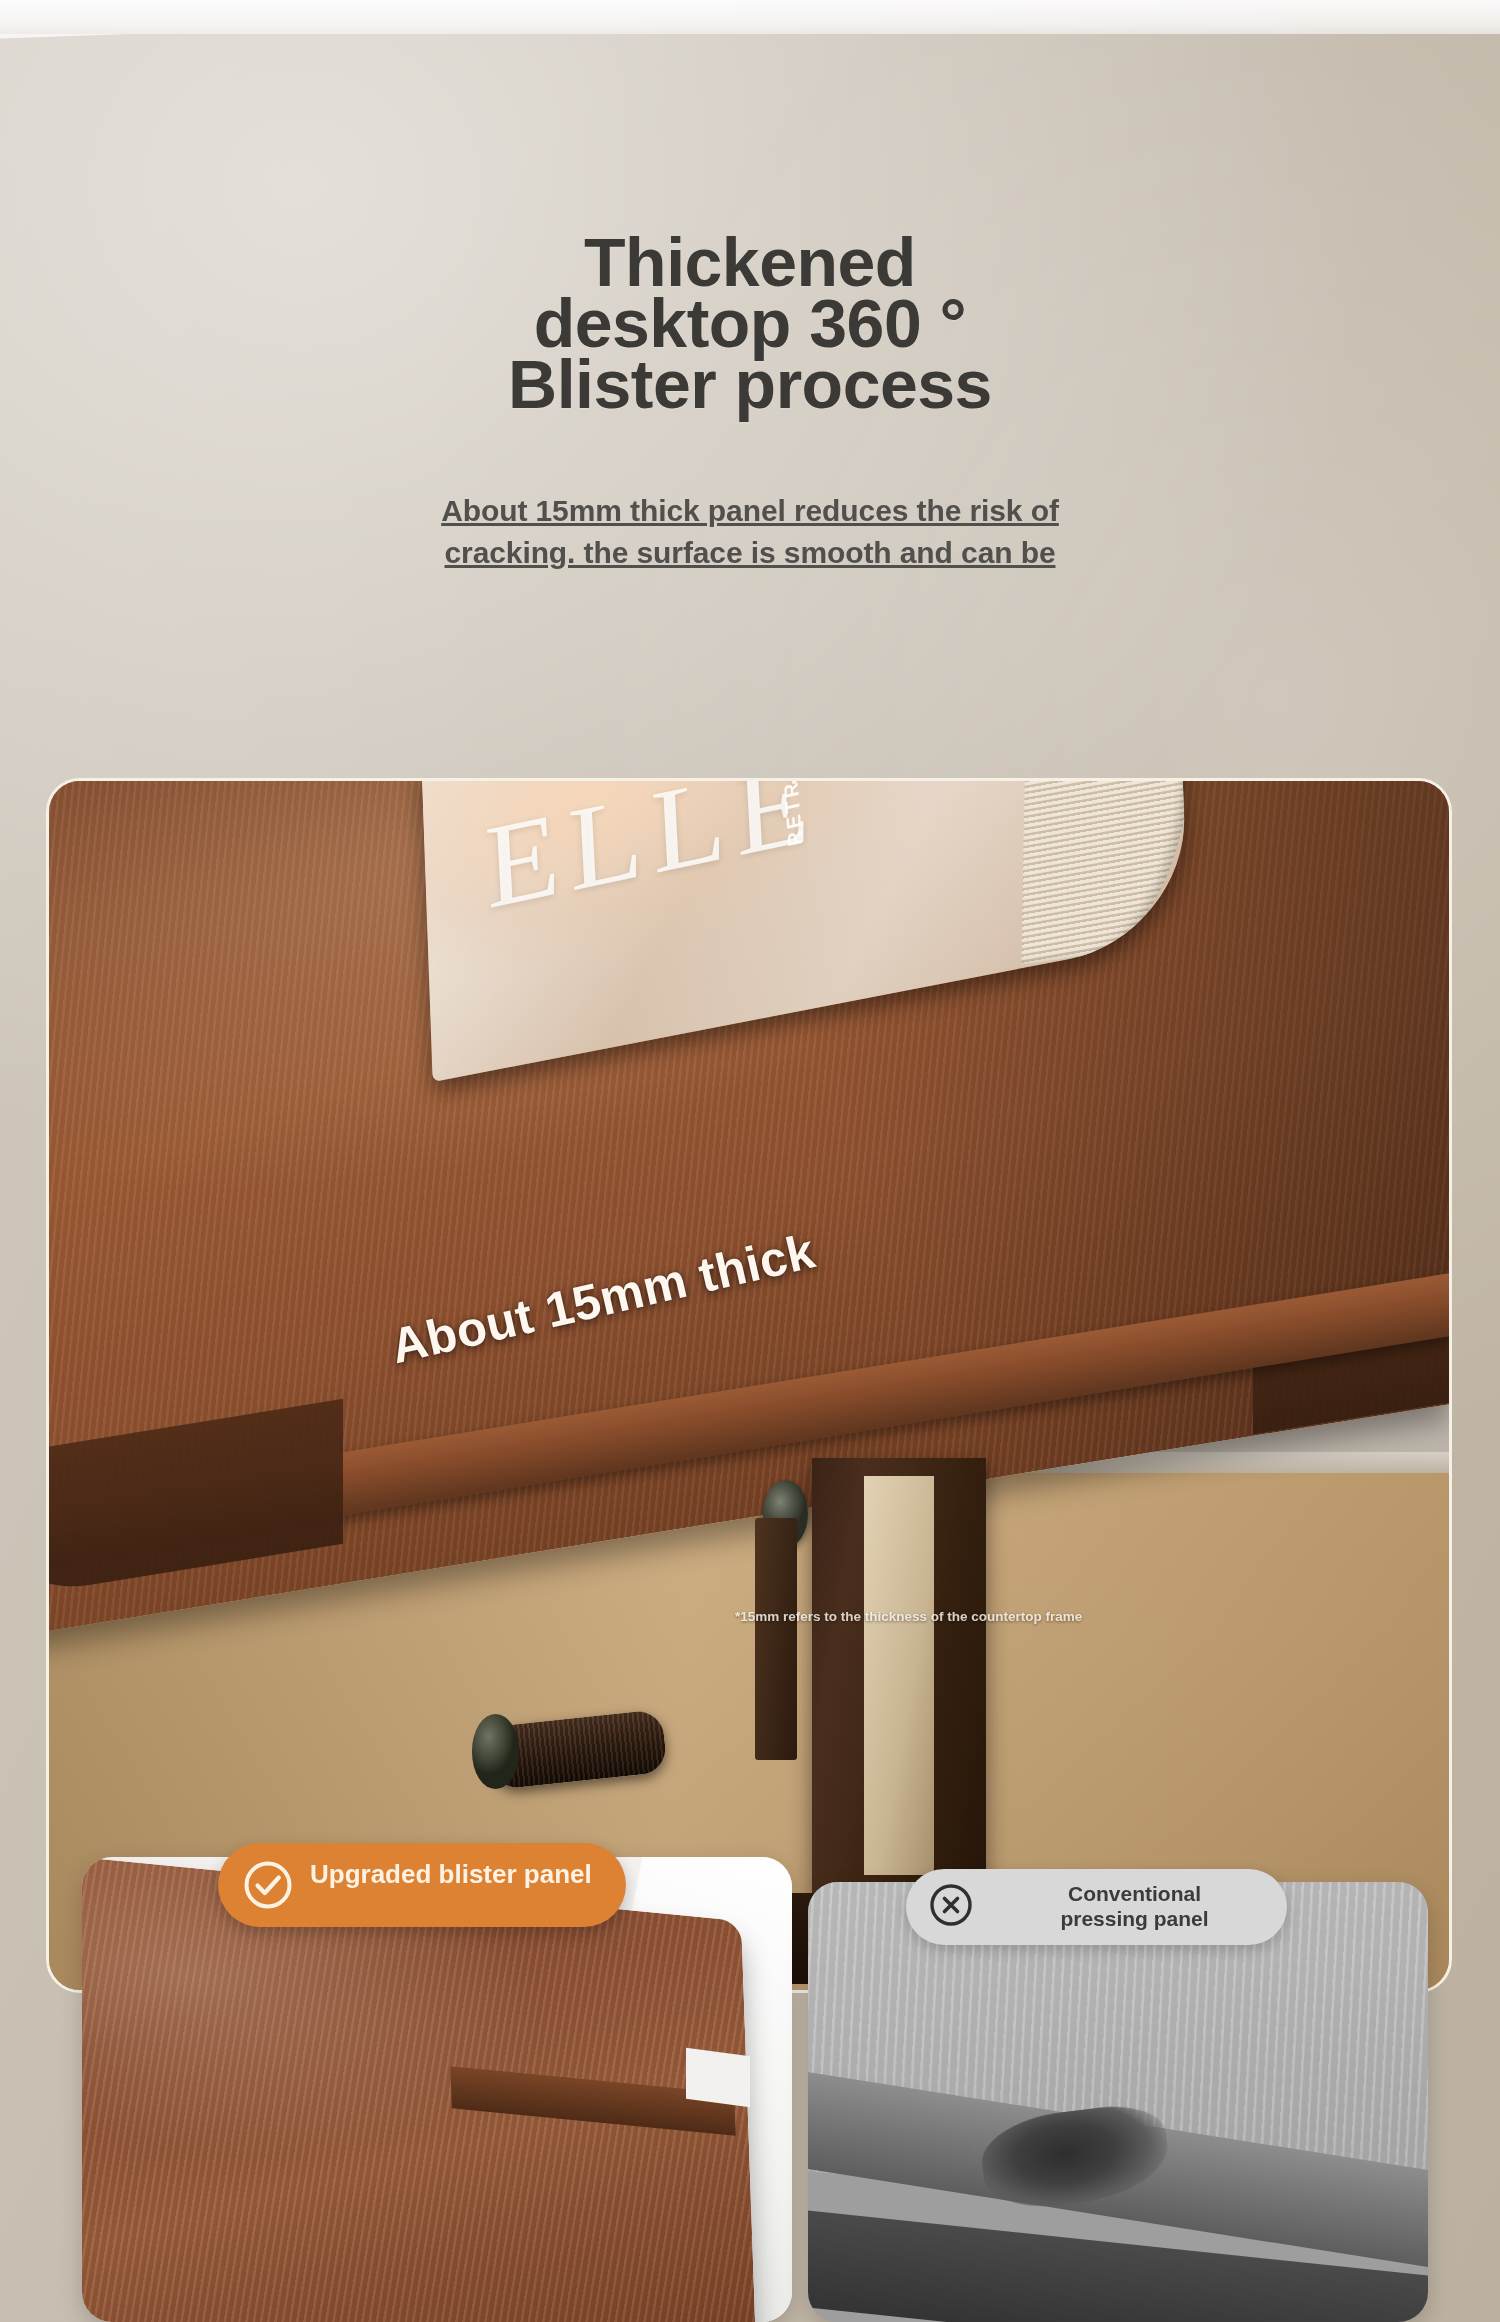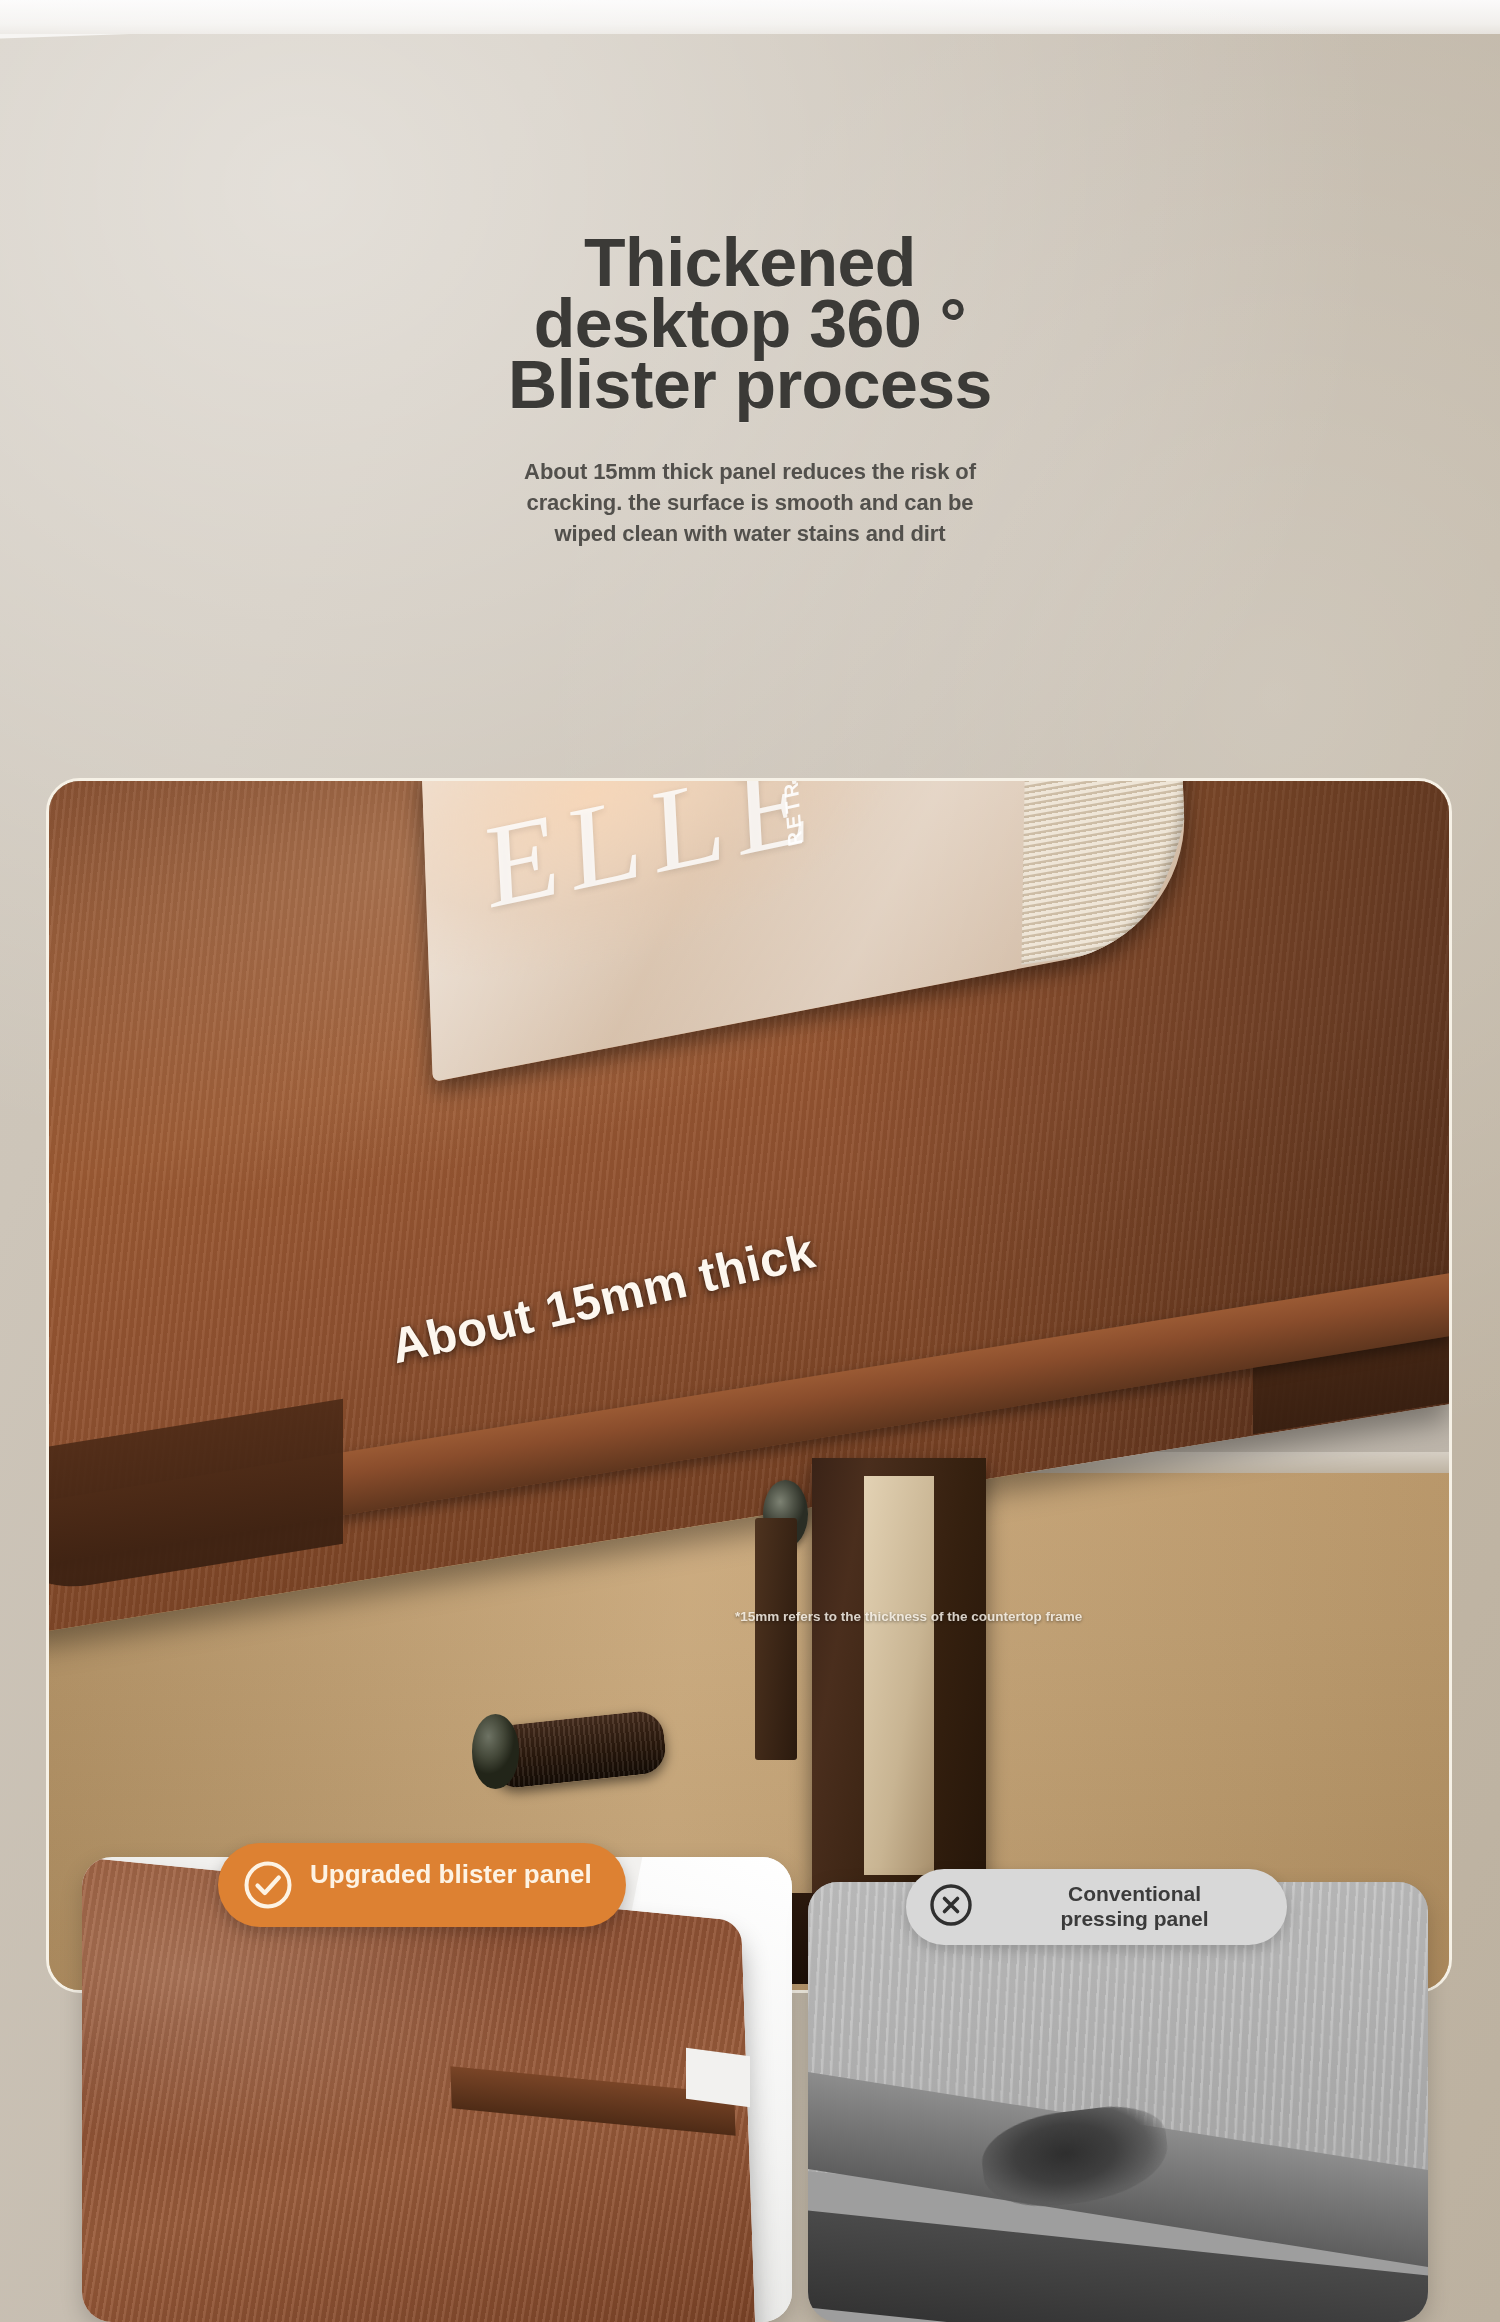--- a/index.html
+++ b/index.html
@@ -31,22 +31,22 @@
   
   .header{ position:absolute; left:0; top:224px; width:1500px; text-align:center; }
   .headline{
     color:#3b3a37; font-weight:700; font-size:68px; line-height:0.90;
     letter-spacing:-0.5px; font-stretch:condensed;
     text-shadow:0 1px 0 rgba(255,255,255,.18);
     margin-top:8px;
   }
   .headline .ln{ display:block; }
   .subhead{
-    margin-top:40px; color:#52504c; font-weight:700;
-    font-size:22px; line-height:1.42; letter-spacing:-0.1px;
+    margin-top:74px; color:#52504c; font-weight:700;
+    font-size:30px; line-height:1.42; letter-spacing:-0.1px;text-decoration:underline;
   }
   .subhead .ln{ display:block; }
 
   
   .hero{
     position:absolute; left:46px; top:778px; width:1406px; height:1215px;
     border-radius:34px; overflow:hidden;
     border:3px solid #f6f1e6;
     background:#b59a72;
   }
@@ -291,21 +291,20 @@
 
 <div class="header">
   <div class="headline">
     <span class="ln">Thickened</span>
     <span class="ln">desktop 360 °</span>
     <span class="ln">Blister process</span>
   </div>
   <div class="subhead">
     <span class="ln">About 15mm thick panel reduces the risk of</span>
     <span class="ln">cracking. the surface is smooth and can be</span>
-    <span class="ln">wiped clean with water stains and dirt</span>
   </div>
 </div>
 
 <div class="hero">
   <div class="hero-scene">
     <div class="wall"></div>
     <div class="baseboard"></div>
     <div class="floor"></div>
 
     <div class="desk"></div>

